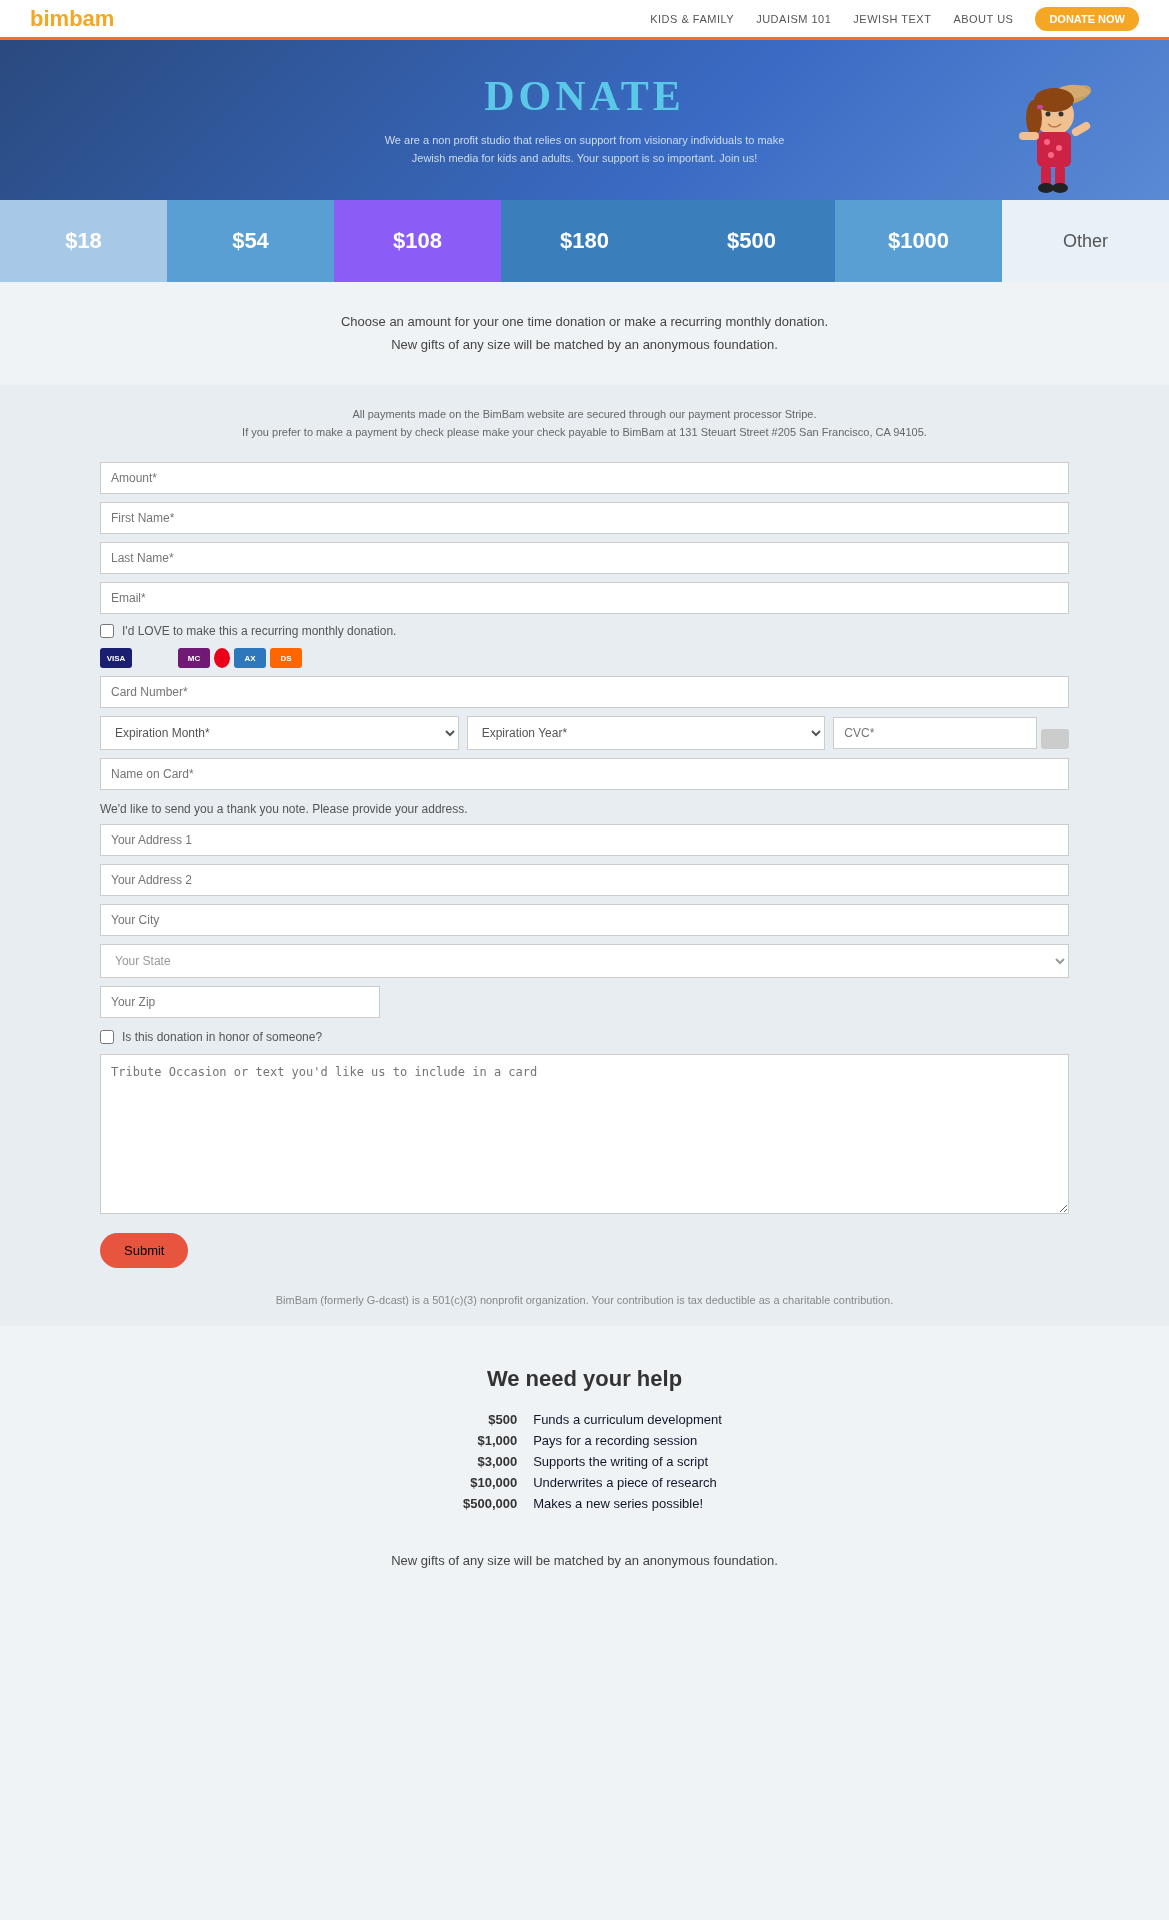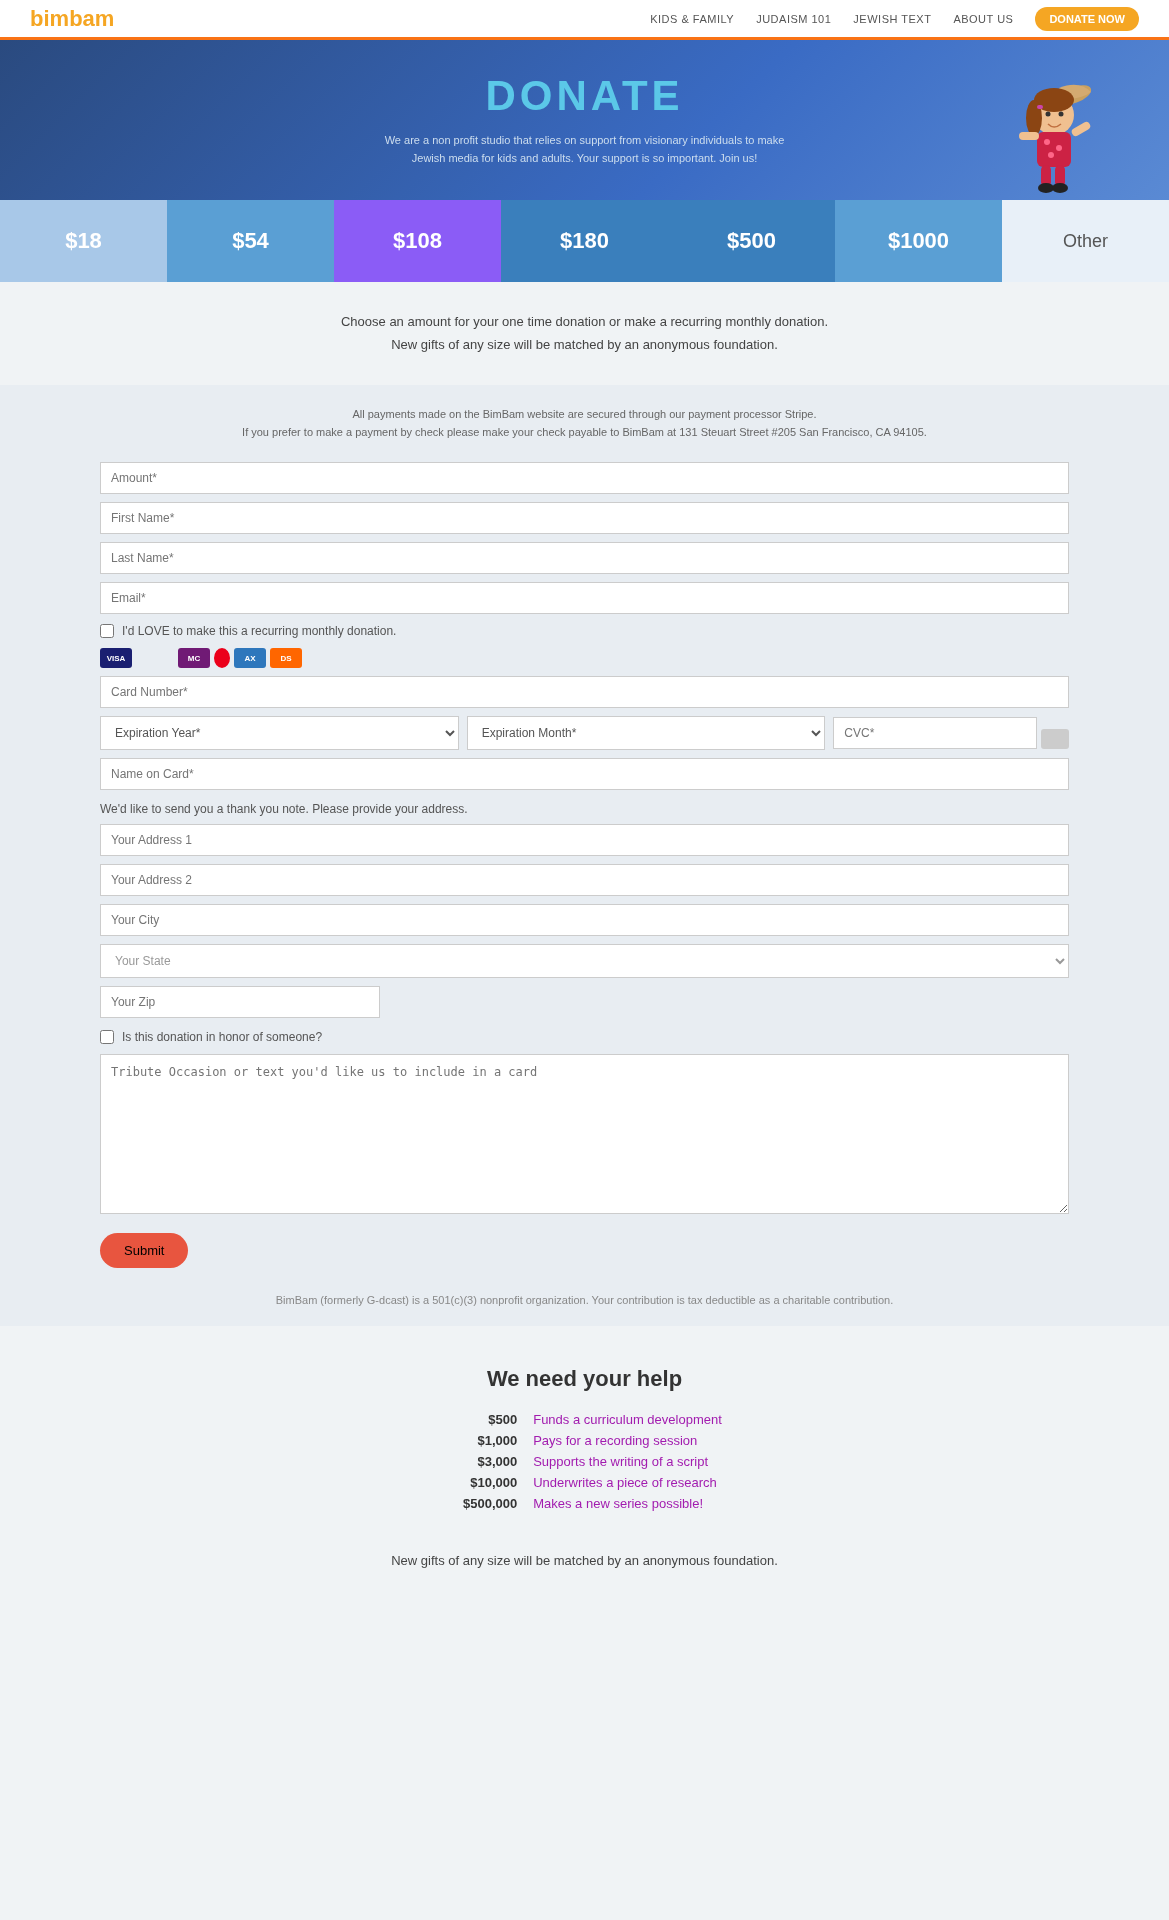--- a/index.html
+++ b/index.html
@@ -10,21 +10,21 @@
     .nav-logo { font-size: 22px; font-weight: bold; }
     .nav-logo span.bim { color: #f5a623; }
     .nav-logo span.bam { color: #f5a623; }
     .nav-links { display: flex; align-items: center; gap: 22px; }
     .nav-link { font-size: 11px; color: #555; text-decoration: none; letter-spacing: 0.5px; cursor: pointer; }
     .nav-donate-btn { background: #f5a623; color: #fff; border: none; border-radius: 20px; padding: 6px 14px; font-size: 11px; font-weight: bold; cursor: pointer; }
 
     
     .hero { background: linear-gradient(135deg, #2a4a7f 0%, #3a6bc4 60%, #5a8ad4 100%); padding: 30px 40px 30px; position: relative; overflow: hidden; min-height: 160px; display: flex; align-items: center; justify-content: center; }
     .hero-content { text-align: center; z-index: 2; }
-    .hero-title { font-size: 42px; font-weight: bold; color: #5bc8e8; letter-spacing: 4px; text-transform: uppercase; margin-bottom: 12px; }
+    .hero-title { font-size: 42px; font-weight: bold; color: #5bc8e8; letter-spacing: 4px; text-transform: uppercase; margin-bottom: 12px; font-family: Liberation Serif, serif; }
     .hero-desc { color: #cde; font-size: 11px; line-height: 1.6; max-width: 420px; }
     .hero-character { position: absolute; right: 60px; bottom: 0; width: 110px; height: 130px; }
     
 
     
     .donation-amounts { display: flex; }
     .amount-btn { flex: 1; padding: 28px 10px; text-align: center; font-size: 22px; font-weight: bold; color: #fff; cursor: pointer; border: none; }
     .amount-btn.a1 { background: #a8c8e8; }
     .amount-btn.a2 { background: #5a9fd4; }
     .amount-btn.a3 { background: #8b5cf6; }
@@ -72,21 +72,21 @@
 
     .submit-btn { background: #e8553f; color: #000000; border: none; border-radius: 20px; padding: 10px 24px; font-size: 13px; cursor: pointer; margin: 16px 0; }
     .tax-notice { text-align: center; font-size: 11px; color: #888; margin-top: 10px; }
 
     
     .help-section { background: #f0f3f5; padding: 40px 30px; text-align: center; }
     .help-title { font-size: 22px; font-weight: bold; color: #333; margin-bottom: 20px; }
     .help-items { display: inline-block; text-align: left; margin-bottom: 20px; }
     .help-item { display: flex; gap: 16px; margin-bottom: 6px; font-size: 13px; }
     .help-amount { color: #333; font-weight: bold; text-align: right; min-width: 70px; }
-    .help-desc { color: #a21caf; }
+    .help-desc { color: #0f172a; }
     .help-footer { font-size: 13px; color: #444; margin-top: 16px; }
   </style>
 </head>
 <body>
 
 <nav class="nav">
   <div class="nav-logo">
     <span class="bim">bim</span><span class="bam">bam</span>
   </div>
   <div class="nav-links">
@@ -188,24 +188,24 @@
     <div class="card-icon amex">AX</div>
     <div class="card-icon disc">DS</div>
   </div>
 
   <div class="form-group">
     <input class="form-input" type="text" placeholder="Card Number*" style="">
   </div>
 
   <div class="expiry-row">
     <select class="expiry-select">
-      <option>Expiration Year*</option>
+      <option>Expiration Month*</option>
     </select>
     <select class="expiry-select">
-      <option>Expiration Month*</option>
+      <option>Expiration Year*</option>
     </select>
     <div class="cvc-group">
       <input class="form-input" type="text" placeholder="CVC*" style="">
       <div class="cvc-icon"></div>
     </div>
   </div>
 
   <div class="form-group">
     <input class="form-input" type="text" placeholder="Name on Card*" style="">
   </div>

